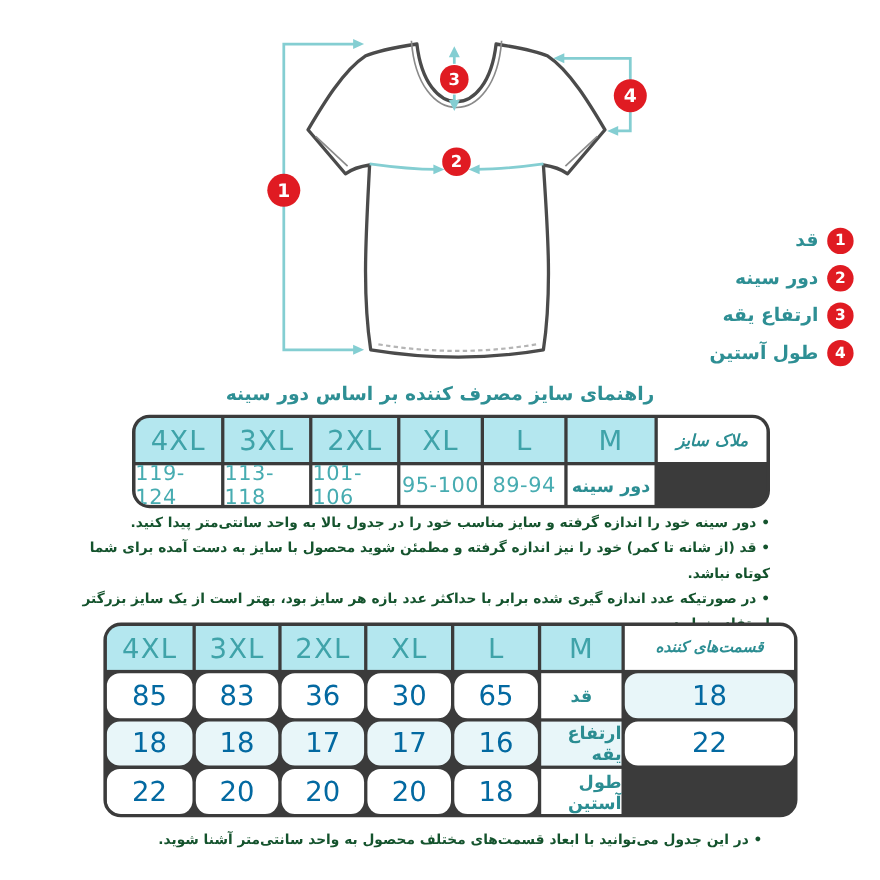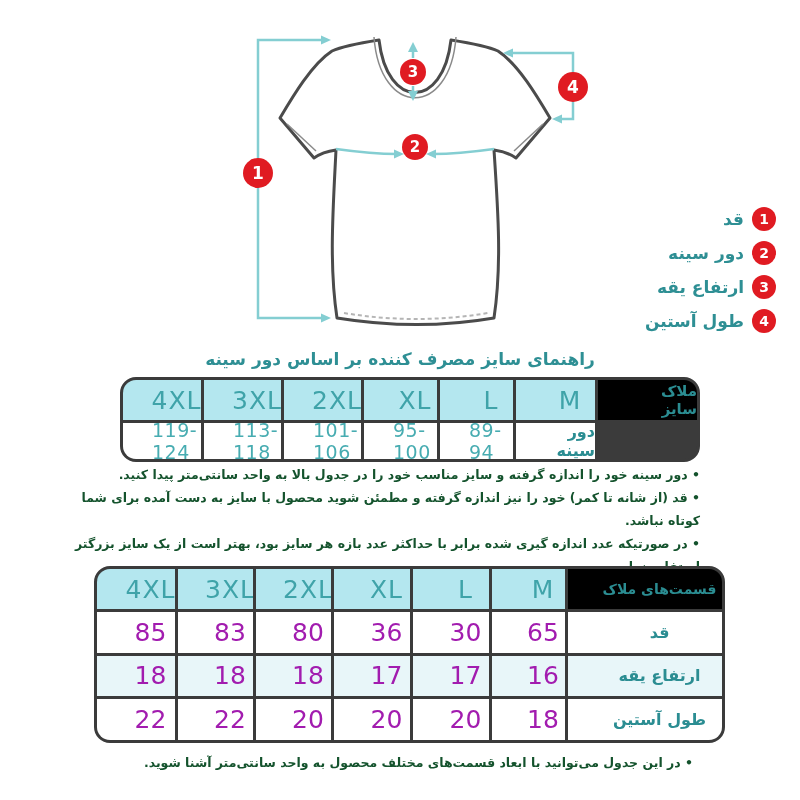--- a/index.html
+++ b/index.html
@@ -28,28 +28,28 @@
 
   
   .tbl{position:absolute;box-sizing:border-box;border:3px solid #3b3b3b;border-radius:16px;
         overflow:hidden;display:grid;background:#3b3b3b;gap:3px;}
   #tbl1{left:120px;top:377px;width:580px;height:85px;
         grid-template-columns:78px 77px 77px 73px 73px 79px auto;
         grid-template-rows:40px auto;}
   #tbl2{left:94px;top:566px;width:631px;height:177px;
         grid-template-columns:78px 75px 75px 76px 76px 73px auto;
         grid-template-rows:40px 1fr 1fr 1fr;}
-  .cell{background:#ffffff;display:flex;align-items:center;justify-content:center;overflow:hidden;padding-left:29px;}
+  .cell{background:#ffffff;display:flex;align-items:center;justify-content:center;overflow:hidden;}
   .cell.hdr{background:#b4e7ef;color:#3fa3a9;font-size:25px;letter-spacing:1px;}
-  .cell.lbl{background:#000000;color:#2b8d92;font-weight:bold;direction:rtl;}
+  .cell.lbl{background:#ffffff;color:#2b8d92;font-weight:bold;direction:rtl;font-style:italic;}
   #tbl1 .cell.lbl{font-size:15px;}
   #tbl2 .cell.lbl{font-size:14px;}
   .cell.rowlbl{color:#2b8d92;font-weight:bold;font-size:16px;direction:rtl;}
   .cell.val1{color:#47acb1;font-size:19px;letter-spacing:0.5px;}
-  .cell.val2{color:#a21caf;font-size:25px;}
+  .cell.val2{color:#0369a1;font-size:25px;border-radius:12px;}
   .cell.tint{background:#e8f6f9;}
 </style>
 </head>
 <body>
 
 <div id="page">
 
   <svg class="diagram-svg" viewBox="0 0 800 345">
 
     <g stroke="#4b4b4b" fill="#ffffff" stroke-width="3" stroke-linejoin="round" stroke-linecap="round">
@@ -158,25 +158,24 @@
   </div>
 
 
   <div class="tbl" id="tbl2">
     <div class="cell hdr">4XL</div>
     <div class="cell hdr">3XL</div>
     <div class="cell hdr">2XL</div>
     <div class="cell hdr">XL</div>
     <div class="cell hdr">L</div>
     <div class="cell hdr">M</div>
-    <div class="cell lbl">قسمت‌های ملاک</div>
+    <div class="cell lbl">قسمت‌های کننده</div>
 
     <div class="cell val2">85</div>
     <div class="cell val2">83</div>
-    <div class="cell val2">80</div>
     <div class="cell val2">36</div>
     <div class="cell val2">30</div>
     <div class="cell val2">65</div>
     <div class="cell rowlbl">قد</div>
 
     <div class="cell val2 tint">18</div>
     <div class="cell val2 tint">18</div>
     <div class="cell val2 tint">18</div>
     <div class="cell val2 tint">17</div>
     <div class="cell val2 tint">17</div>

